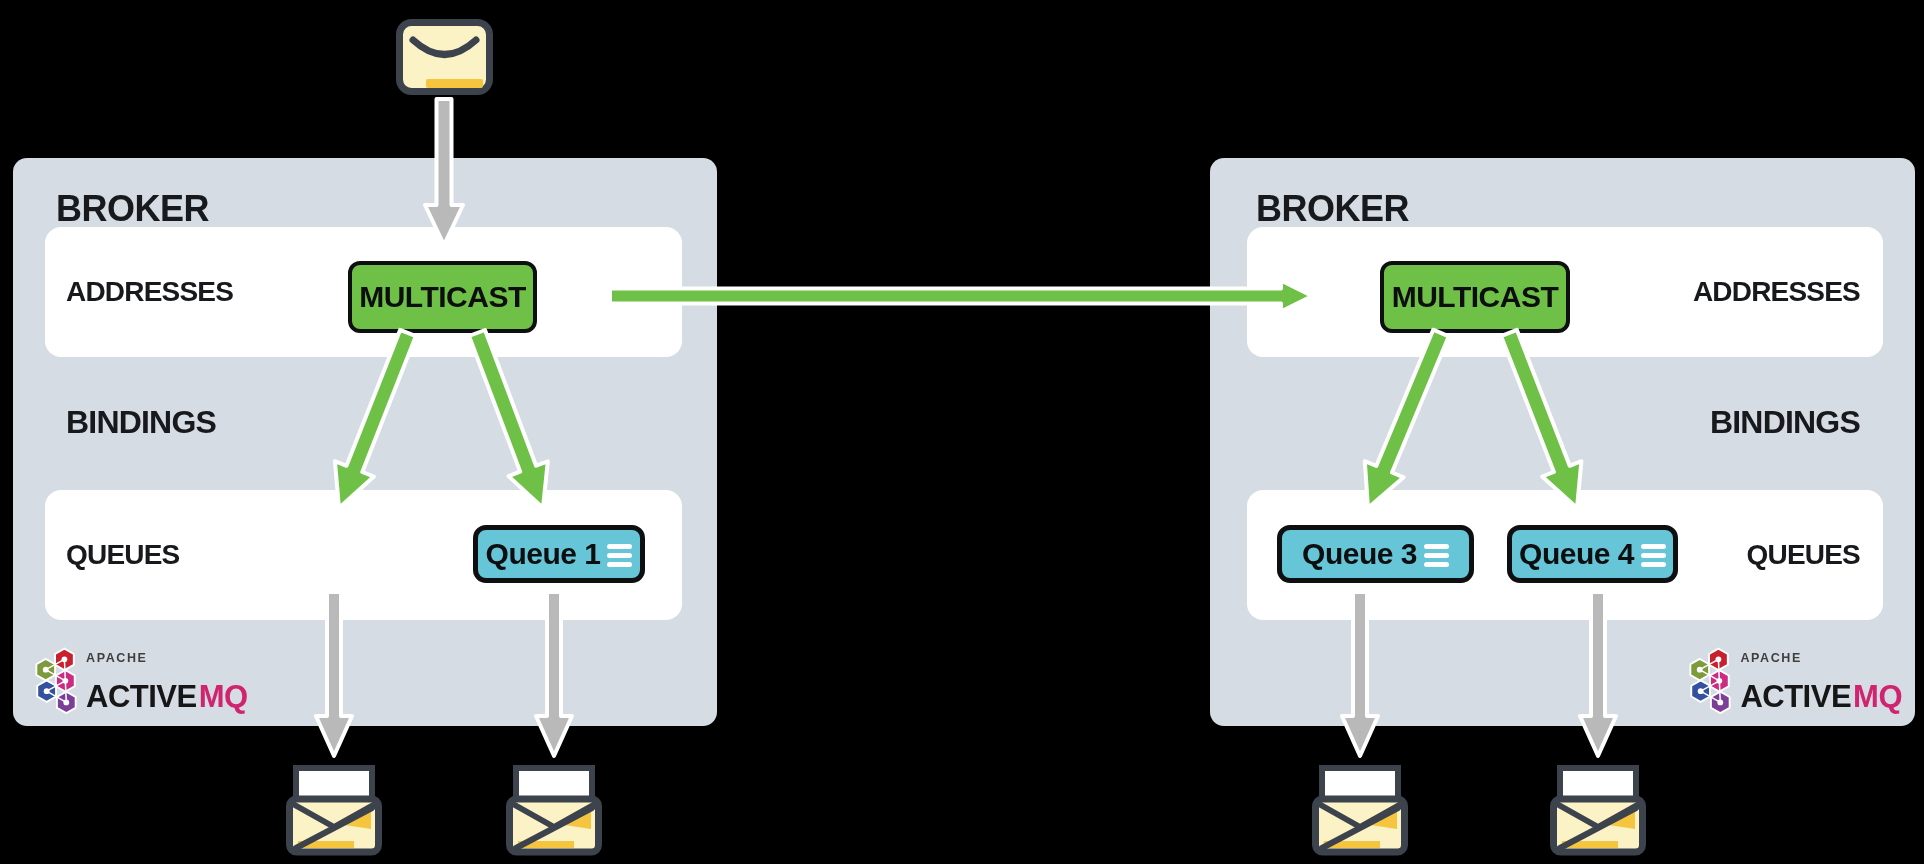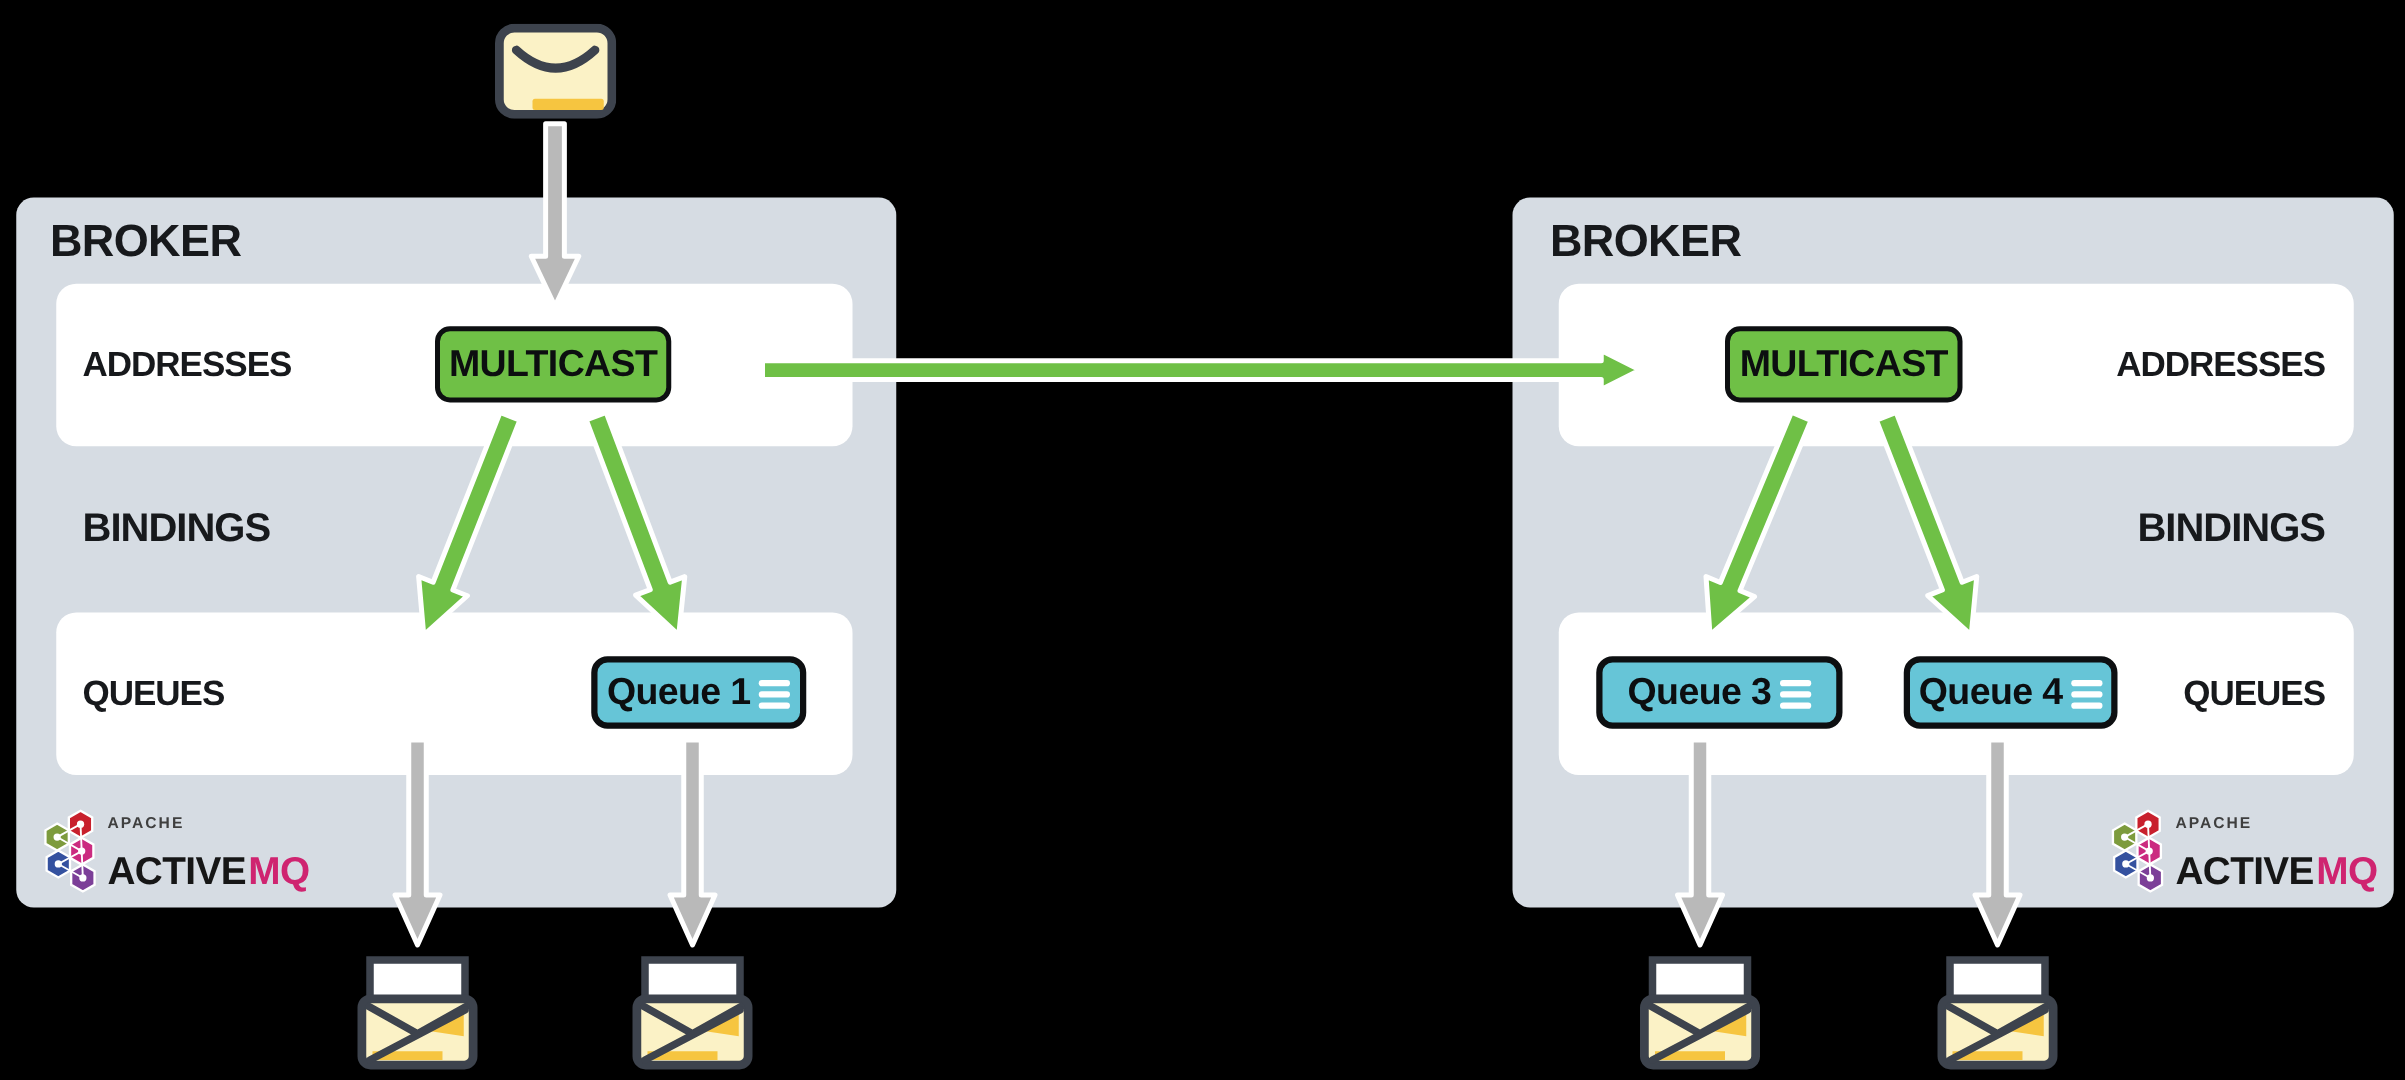--- a/index.html
+++ b/index.html
@@ -8,21 +8,21 @@
     font-family:"Liberation Sans","DejaVu Sans",sans-serif;
     -webkit-font-smoothing:antialiased;
   }
   .broker{
     position:absolute;top:158px;width:704px;height:568px;
     background:var(--broker-bg);border-radius:14px;
   }
   .broker.left{left:13px;}
   .broker.right{left:1210px;width:705px;}
   .btitle{
-    position:absolute;top:14px;margin:0;font-size:36px;font-weight:700;
+    position:absolute;top:14px;margin:16px;font-size:36px;font-weight:700;
     color:var(--ink);letter-spacing:-0.5px;
   }
   .broker.left .btitle{left:27px;}
   .broker.right .btitle{left:30px;}
   .panel{
     position:absolute;background:var(--panel-bg);border-radius:16px;height:130px;
   }
   .broker.left .panel{left:32px;width:637px;}
   .broker.right .panel{left:37px;width:636px;}
   .panel.addr{top:69px;}
@@ -33,21 +33,21 @@
   }
   .broker.left .plabel{left:21px;}
   .broker.right .plabel{right:23px;}
   .bindlabel{
     position:absolute;top:246px;font-size:32px;font-weight:700;color:var(--ink);
     letter-spacing:-0.8px;white-space:nowrap;
   }
   .broker.left .bindlabel{left:53px;}
   .broker.right .bindlabel{right:55px;}
   .node{
-    position:absolute;top:34px;height:61px;box-sizing:border-box;
+    position:absolute;top:34px;height:72px;box-sizing:border-box;
     background:var(--green);border:4px solid #0d0f11;border-radius:12px;
     display:flex;align-items:center;justify-content:center;
     font-size:30px;font-weight:700;color:#0c0e10;letter-spacing:-0.5px;
   }
   .broker.left .node{left:303px;width:189px;}
   .broker.right .node{left:133px;width:190px;}
   .qbtn{
     position:absolute;top:35px;height:58px;box-sizing:border-box;
     background:var(--cyan);border:5px solid #0d0f11;border-radius:13px;
     display:flex;align-items:center;justify-content:center;gap:7px;
@@ -164,21 +164,21 @@
     <div class="panel qpanel">
       <span class="plabel">QUEUES</span>
       <div class="qbtn" style="left:30px;width:197px">
         <span>Queue 3</span>
         <span class="qicon">
             <i></i>
             <i></i>
             <i></i>
           </span>
       </div>
-      <div class="qbtn" style="left:276px;width:171px">
+      <div class="qbtn" style="left:260px;width:171px">
         <span>Queue 4</span>
         <span class="qicon">
             <i></i>
             <i></i>
             <i></i>
           </span>
       </div>
     </div>
 
     <div class="amq-logo">

